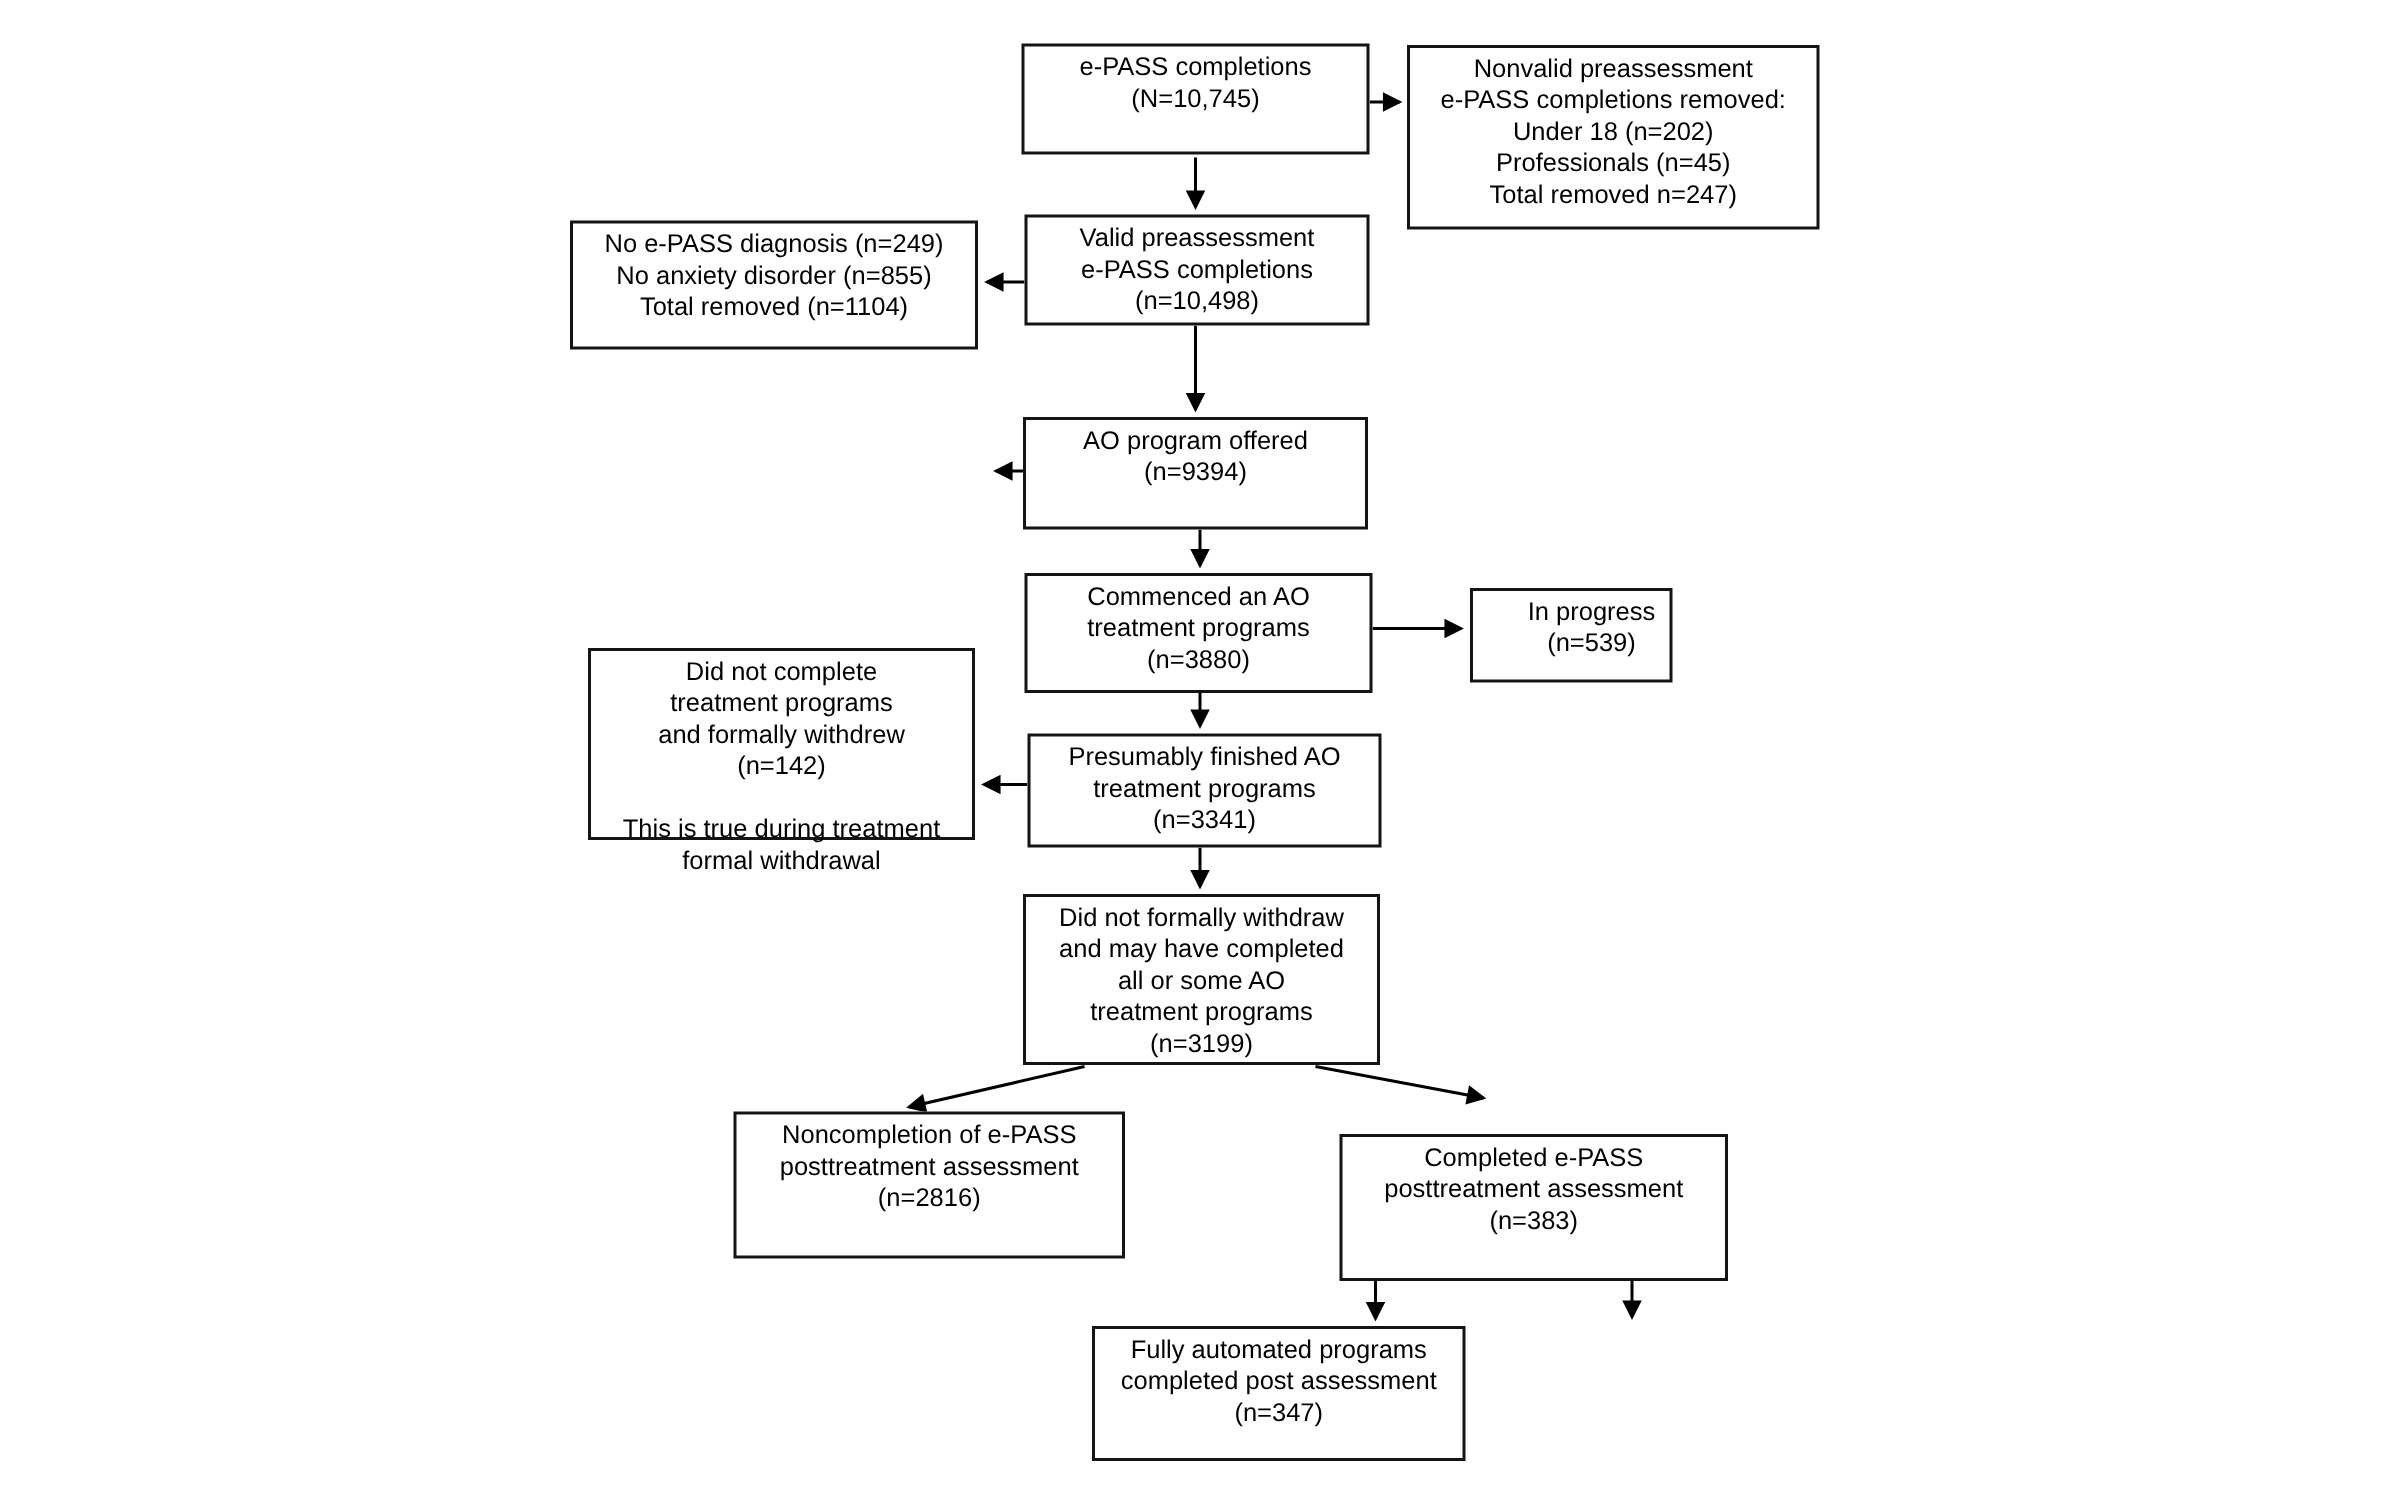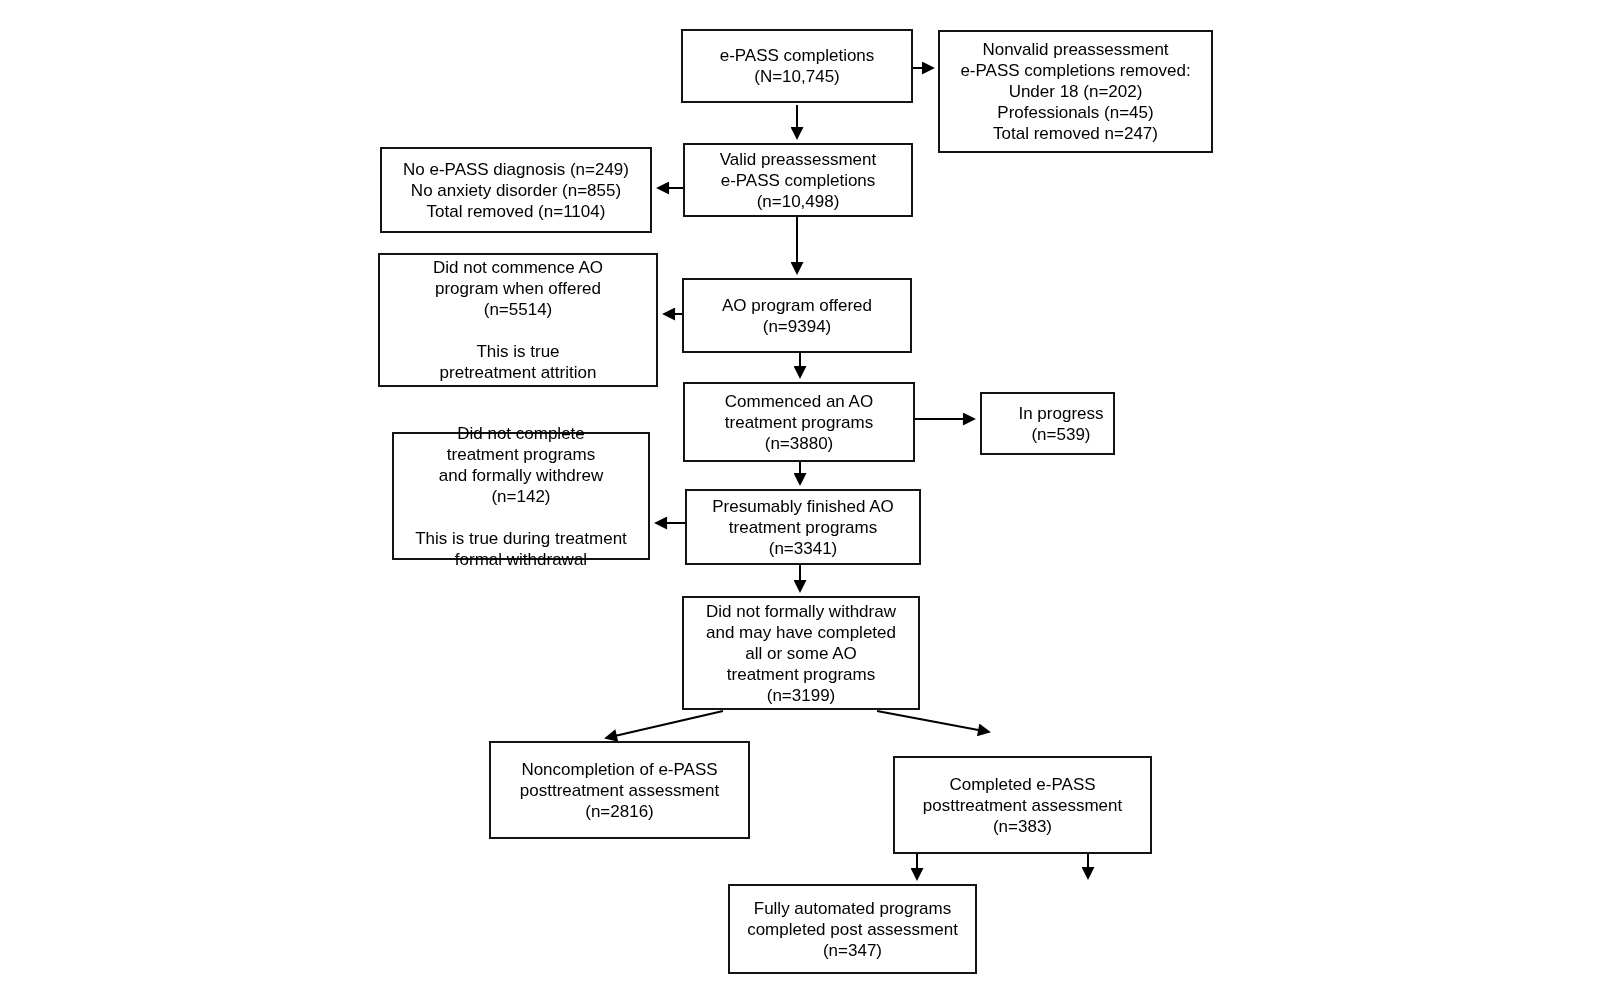--- a/index.html
+++ b/index.html
@@ -6,21 +6,20 @@
   body{font-family:"Liberation Sans", sans-serif; color:#000;}
   .canvas{position:relative;width:1602px;height:998px;background:#ffffff;overflow:hidden;}
   .arrows{position:absolute;left:0;top:0;width:1602px;height:998px;}
   .node{
     position:absolute;
     box-sizing:border-box;
     border:2px solid #141414;
     background:#ffffff;
     display:flex;
     flex-direction:column;
-    justify-content:center;
     align-items:center;
     text-align:center;
     font-size:17px;
     line-height:21px;
     padding:3px 4px;
   }
   .node .line{min-height:21px;width:100%;}
 </style>
 </head>
 <body>
@@ -67,28 +66,20 @@
     <div class="line">e-PASS completions</div>
     <div class="line">(n=10,498)</div>
   </div>
 
   <div class="node" style="left:380px;top:147px;width:272px;height:86px;">
     <div class="line">No e-PASS diagnosis (n=249)</div>
     <div class="line">No anxiety disorder (n=855)</div>
     <div class="line">Total removed (n=1104)</div>
   </div>
 
-  <div class="node" style="left:378px;top:253px;width:280px;height:134px;">
-    <div class="line">Did not commence AO</div>
-    <div class="line">program when offered</div>
-    <div class="line">(n=5514)</div>
-    <div class="line"></div>
-    <div class="line">This is true</div>
-    <div class="line">pretreatment attrition</div>
-  </div>
 
   <div class="node" style="left:682px;top:278px;width:230px;height:75px;">
     <div class="line">AO program offered</div>
     <div class="line">(n=9394)</div>
   </div>
 
   <div class="node" style="left:683px;top:382px;width:232px;height:80px;">
     <div class="line">Commenced an AO</div>
     <div class="line">treatment programs</div>
     <div class="line">(n=3880)</div>

